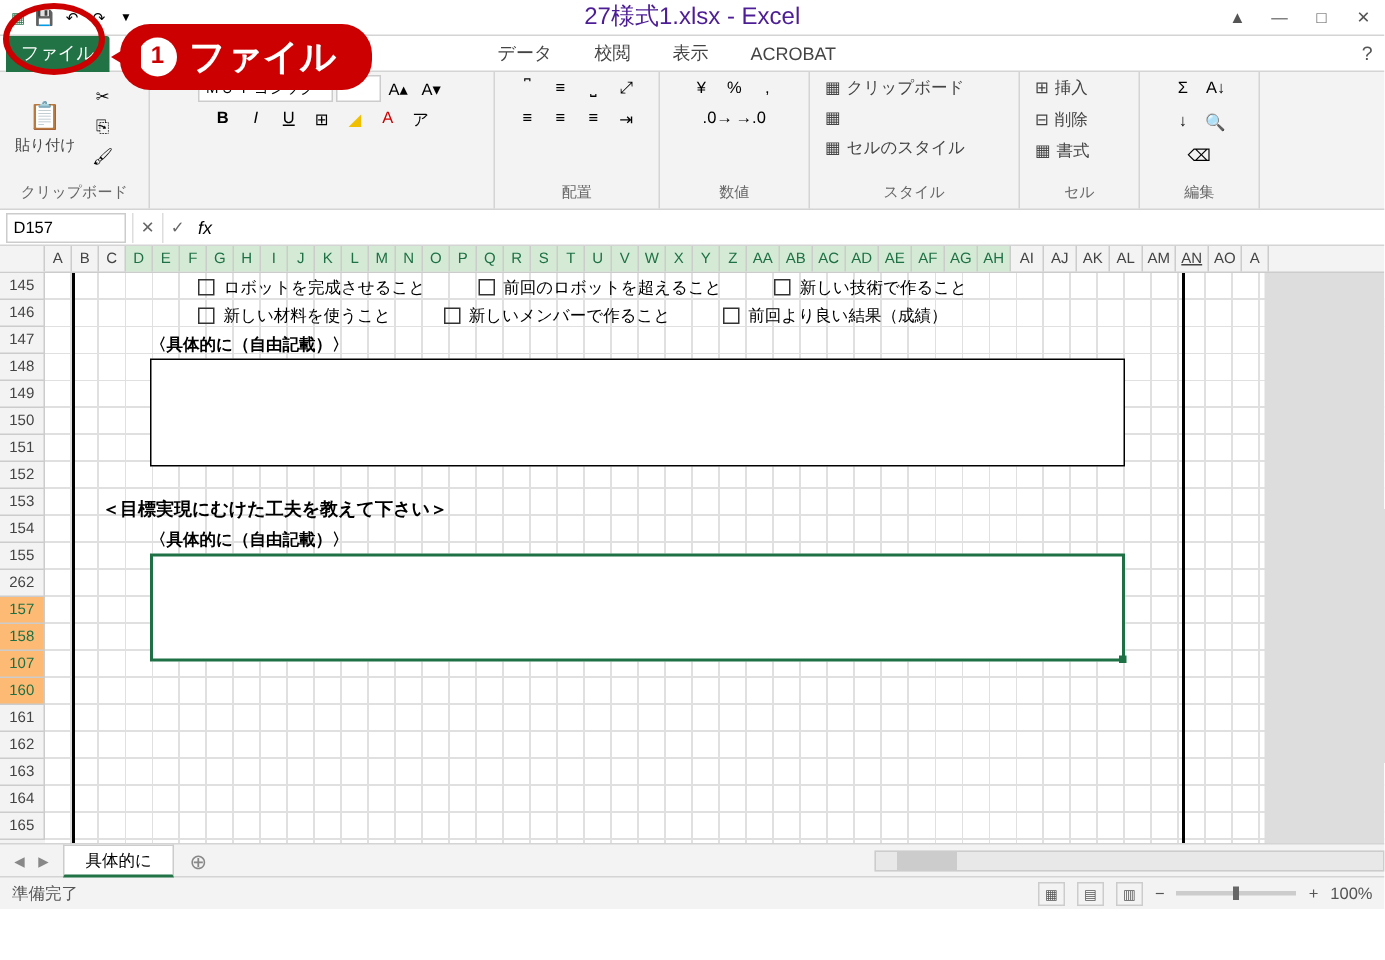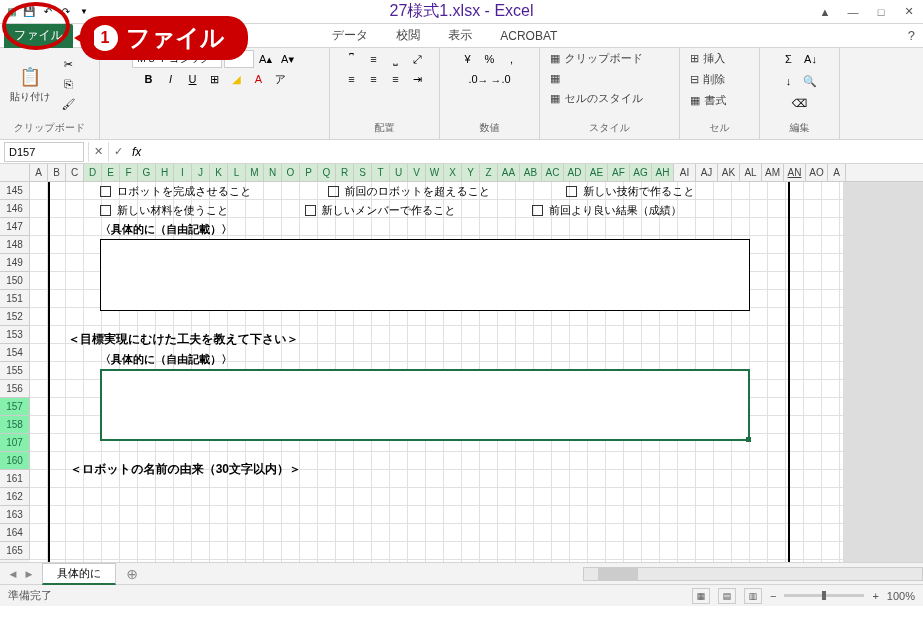--- a/index.html
+++ b/index.html
@@ -41,28 +41,28 @@
 .fx-label{font-style:italic;font-size:12px;padding:0 4px;}
 .formula-bar{flex:1;border:none;height:20px;font-size:11px;padding:0 4px;}
 .sheet-area{position:relative;height:398px;overflow:hidden;}
 .col-headers{height:18px;display:flex;background:#f3f3f3;border-bottom:1px solid #ccc;}
 .corner{width:30px;border-right:1px solid #ccc;background:#f3f3f3;}
 .col-h{border-right:1px solid #ccc;font-size:10px;color:#444;display:flex;align-items:center;justify-content:center;}
 .col-h.active{background:#d4ead4;color:#1e7145;}
 .row-area{display:flex;height:380px;}
 .row-headers{width:30px;background:#f3f3f3;}
 .row-h{height:18px;border-bottom:1px solid #ccc;border-right:1px solid #ccc;font-size:10px;color:#444;display:flex;align-items:center;justify-content:center;}
-.row-h.active{background:#86efac;color:#1e7145;}
+.row-h.active{background:#fdba74;color:#1e7145;}
 .grid{flex:1;position:relative;background:#fff;}
 .gridlines{position:absolute;inset:0;background-image:repeating-linear-gradient(to right,transparent 0,transparent 17px,#e0e0e0 17px,#e0e0e0 18px),repeating-linear-gradient(to bottom,transparent 0,transparent 17px,#e0e0e0 17px,#e0e0e0 18px);}
 .content-area{position:absolute;left:18px;top:0;width:760px;}
 .form-border-l{position:absolute;left:18px;top:0;width:2px;height:380px;background:#000;}
 .form-border-r{position:absolute;left:758px;top:0;width:2px;height:380px;background:#000;}
 .section-title{font-size:12px;font-weight:bold;padding:2px 4px;}
-.checkbox-row{display:flex;gap:76px;padding:2px 52px;}
+.checkbox-row{display:flex;gap:35px;padding:2px 84px;}
 .cb-item{display:flex;align-items:center;gap:6px;font-size:11px;}
 .cb{width:11px;height:11px;border:1px solid #333;display:inline-block;}
 .sub-label{font-size:11px;font-weight:bold;padding:2px 52px;}
 .text-box{margin-left:52px;width:650px;height:72px;border:1px solid #000;background:#fff;}
 .text-box2{margin-left:52px;width:650px;height:72px;border:2px solid #1e7145;background:#fff;position:relative;}
 .text-box2::after{content:"";position:absolute;right:-3px;bottom:-3px;width:5px;height:5px;background:#1e7145;}
 .page-watermark{position:absolute;left:250px;top:320px;font-size:36px;color:#bbb;font-family:serif;}
 .gray-col{position:absolute;right:0;top:18px;width:80px;height:380px;background:#ddd;}
 .sheet-tabs{height:22px;background:#f3f3f3;border-top:1px solid #d4d4d4;display:flex;align-items:center;}
 .tab-nav{display:flex;padding:0 6px;gap:2px;}
@@ -296,21 +296,21 @@
         <div class="row-h">146</div>
         <div class="row-h">147</div>
         <div class="row-h">148</div>
         <div class="row-h">149</div>
         <div class="row-h">150</div>
         <div class="row-h">151</div>
         <div class="row-h">152</div>
         <div class="row-h">153</div>
         <div class="row-h">154</div>
         <div class="row-h">155</div>
-        <div class="row-h">156</div>
+        <div class="row-h">262</div>
         <div class="row-h active">157</div>
         <div class="row-h active">158</div>
         <div class="row-h active">107</div>
         <div class="row-h active">160</div>
         <div class="row-h">161</div>
         <div class="row-h">162</div>
         <div class="row-h">163</div>
         <div class="row-h">164</div>
         <div class="row-h">165</div>
       </div>
@@ -347,21 +347,20 @@
               <span>前回より良い結果（成績）</span>
             </div>
         </div>
         <div class="sub-label">〈具体的に（自由記載）〉</div>
         <div class="text-box"></div>
         <div style="height:18px"></div>
         <div class="section-title" style="margin-left:16px">＜目標実現にむけた工夫を教えて下さい＞</div>
         <div class="sub-label">〈具体的に（自由記載）〉</div>
         <div class="text-box2"></div>
         <div style="height:18px"></div>
-        <div class="section-title" style="margin-left:18px">＜ロボットの名前の由来（30文字以内）＞</div>
       </div>
     </div>
   </div>
   <div class="gray-col"></div>
 </div>
 
 <div class="sheet-tabs">
   <div class="tab-nav">
     <span class="tab-nav-btn">◀</span>
     <span class="tab-nav-btn">▶</span>

